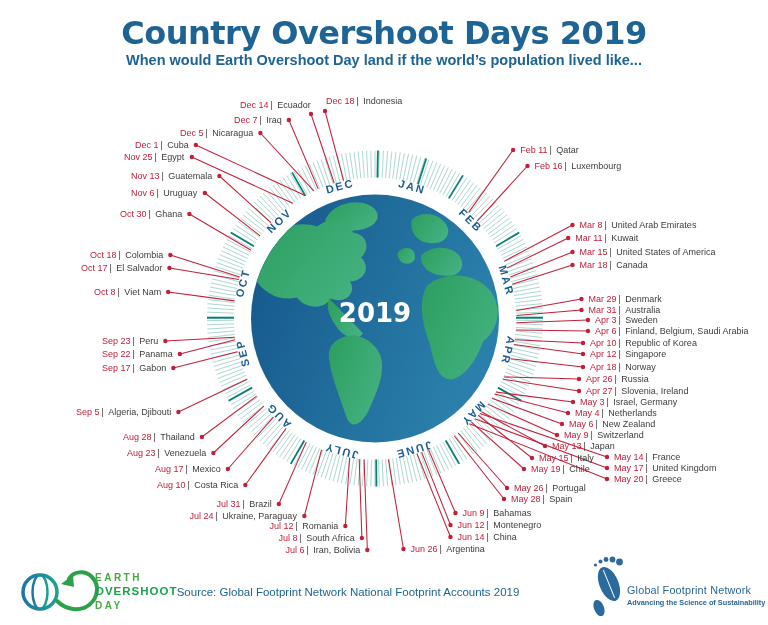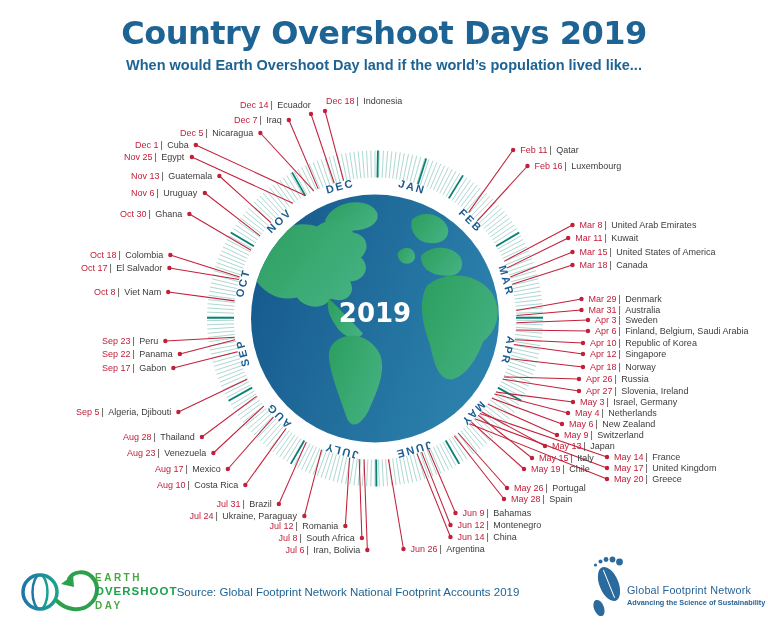--- a/index.html
+++ b/index.html
@@ -7,21 +7,21 @@
     width:768px;height:625px;position:relative;overflow:hidden;
     background:#ffffff;font-family:"Liberation Sans",sans-serif;
   }
   .header{position:absolute;top:14px;left:0;width:768px;text-align:center;z-index:2;}
   .title{
     font-family:"DejaVu Sans",sans-serif;font-weight:bold;font-size:32px;
     color:#1d6394;margin:0;letter-spacing:-0.5px;
   }
   .subtitle{
     font-family:"Liberation Sans",sans-serif;font-weight:bold;font-size:14.5px;
-    color:#1d6394;margin-top:5px;
+    color:#1d6394;
   }
   svg#viz{position:absolute;left:0;top:0;z-index:1;}
   text.lab{font:9px "Liberation Sans",sans-serif;}
   .dt{fill:#c2203a;font-weight:bold;}
   .ct{fill:#3c3c3b;}
   text.month{
     font:bold 11px "Liberation Sans",sans-serif;fill:#1c5c90;
     letter-spacing:2px;text-anchor:middle;
   }
   text.year{

